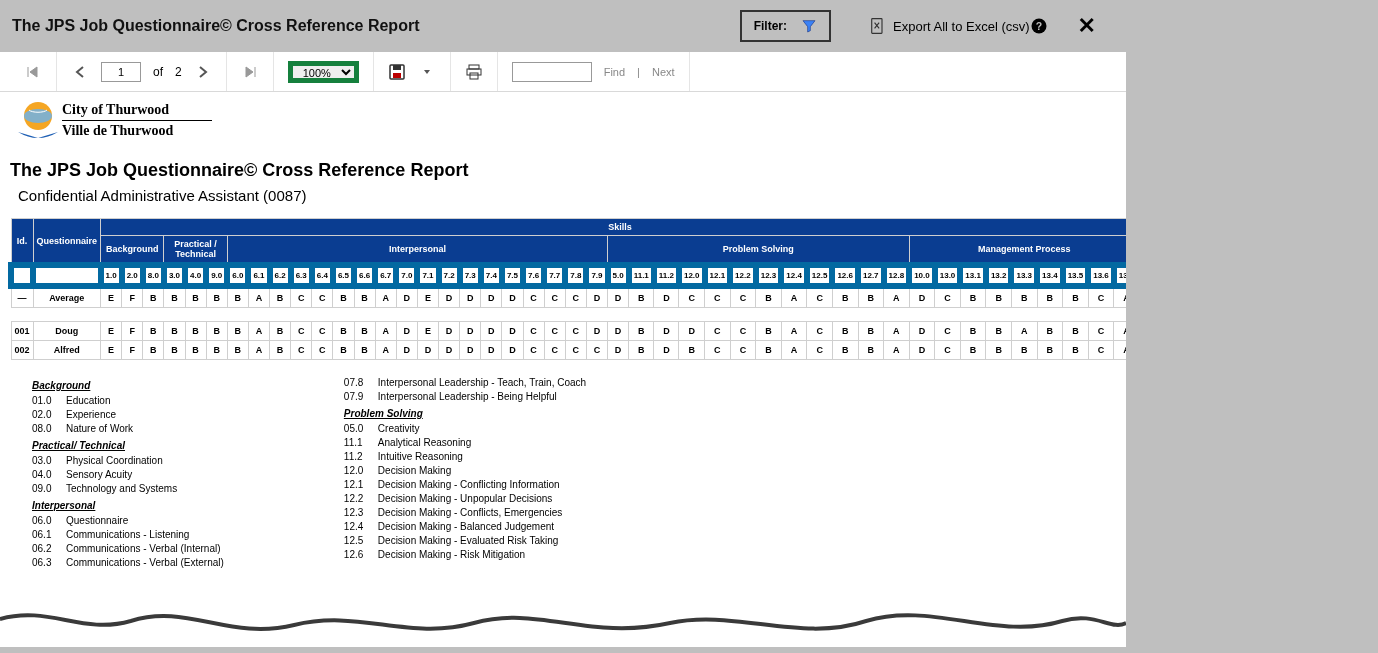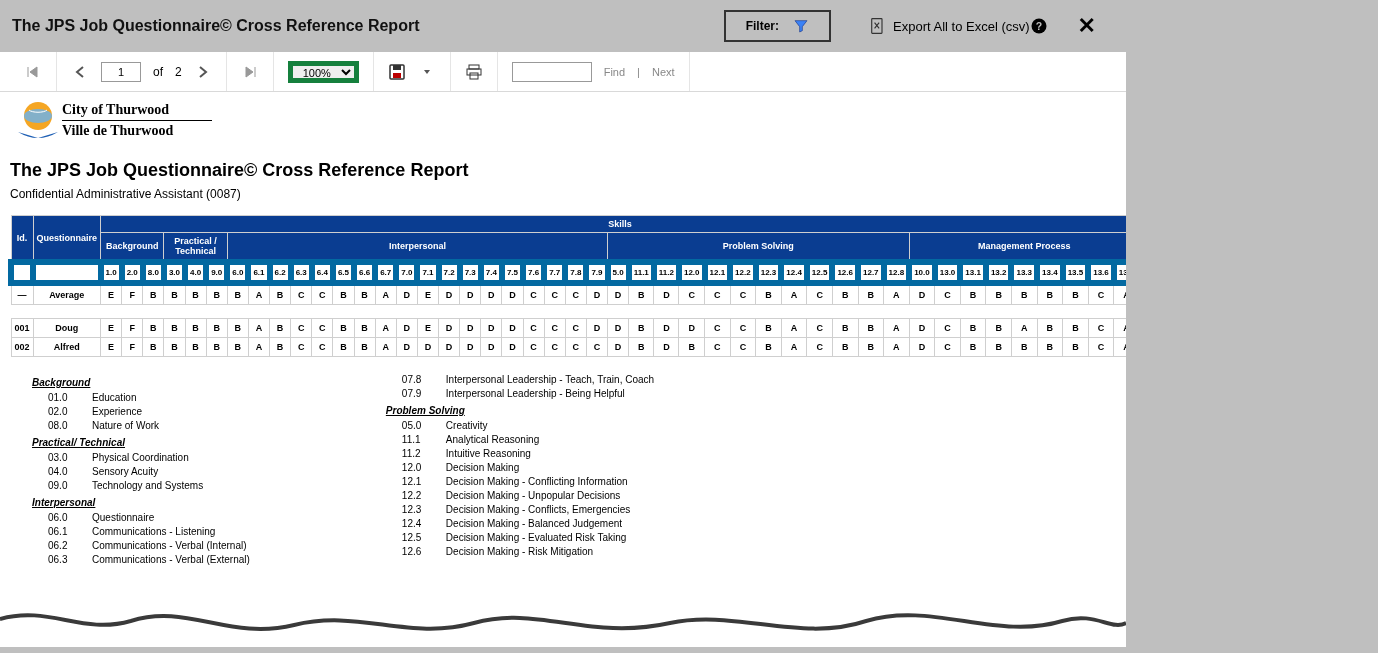--- a/index.html
+++ b/index.html
@@ -1,21 +1,21 @@
 <!DOCTYPE html>
 <html><head>
 <meta charset="utf-8">
 <style>
   * { box-sizing: border-box; }
   body { margin:0; font-family: Arial, Helvetica, sans-serif; background:#bfbfbf; font-size:12px; }
   .window { width:1126px; height:653px; background:#bfbfbf; position:relative; overflow:hidden; }
   .titlebar { display:flex; align-items:center; padding:10px 20px 10px 12px; }
   .titlebar .title { font-weight:bold; font-size:16px; color:#111; flex:0 0 auto; }
   .titlebar .spacer { flex:1; }
-  .filter-box { border:2px solid #333; padding:6px 20px; display:flex; align-items:center; gap:14px; background:#bfbfbf; }
+  .filter-box { border:2px solid #333; padding:6px 12px; display:flex; align-items:center; gap:14px; background:#bfbfbf; }
   .filter-box .lbl { font-weight:bold; font-size:12px; }
   .funnel { width:16px; height:16px; display:inline-block; }
   .export { margin-left:40px; display:flex; align-items:center; gap:8px; font-size:13px; cursor:pointer;}
   .export .xls { width:14px; height:16px;}
   .help { margin-left:auto; font-size:18px; font-weight:bold; cursor:pointer; margin-right:30px;}
   .close { font-size:22px; font-weight:bold; cursor:pointer; margin-right:10px;}
   .viewer { background:#fff; margin:0; height:595px; position:relative; overflow:hidden;}
   .toolbar { height:40px; border-bottom:1px solid #d9d9d9; display:flex; align-items:center; padding:0 10px; gap:0; font-size:12px;}
   .toolbar .grp { height:100%; display:flex; align-items:center; padding:0 14px; border-right:1px solid #e5e5e5; gap:12px;}
   .tb-btn { width:18px; height:18px; display:flex; align-items:center; justify-content:center; color:#444; cursor:pointer;}
@@ -24,33 +24,33 @@
   .find-input { width:80px; height:20px; border:1px solid #999; font-size:11px; padding:0 4px;}
   .find-lbl { color:#888; font-size:11px;}
   .doc-area { padding:0 0 0 8px; height:555px; overflow:auto;}
   .logo-row { display:flex; align-items:center; padding:4px 12px 2px 6px;font-family:Liberation Serif, serif;}
   .logo { width:48px; height:48px;}
   .org-block { display:flex; flex-direction:column;}
   .org-en { font-weight:bold; font-size:14px; }
   .org-hr { border-top:1px solid #000; width:150px; margin:2px 0;}
   .org-fr { font-weight:bold; font-size:14px;}
   .rpt-title { font-size:18px; font-weight:bold; margin:14px 0 6px 2px;}
-  .rpt-sub { font-size:12px; margin:2px 0 14px 2px;}
+  .rpt-sub { font-size:15px; margin:2px 0 14px 10px;}
   table.xref { border-collapse:collapse; font-size:9px;}
   table.xref th, table.xref td { border:1px solid #cfcfcf; text-align:center; padding:3px 3px; }
   table.xref thead th { background:#0a3d91; color:#fff; font-weight:bold;}
   table.xref .sub th { background:#0a3d91; color:#fff; font-weight:bold; font-size:9px;}
   table.xref .nums th { background:#fff; color:#000; font-weight:bold; border:6px solid #0369a1; font-size:8px; padding:3px 2px;}
   table.xref tbody tr.avg td.idcell, table.xref tbody tr.avg td.qcell { background:#fff;}
   table.xref td.idcell { width:38px; }
   table.xref td.qcell  { width:120px; }
   table.xref tbody td { font-weight:bold; font-size:9px; padding:4px 3px;}
   .legend { display:flex; gap:120px; margin:14px 0 0 24px; font-size:10px;}
   .legend h4 { font-style:italic; text-decoration:underline; margin:6px 0 4px 0; font-size:10px;}
-  .legend .row { display:flex; gap:16px; margin:3px 16px;}
+  .legend .row { display:flex; gap:6px; margin:3px 0;}
   .legend .code { width:28px;}
   .torn-edge { position:absolute; bottom:0; left:0; width:100%; height:46px; pointer-events:none;}
   svg { display:block;}
 </style>
 </head>
 <body>
 
 <div class="window">
 
   <div class="titlebar">

